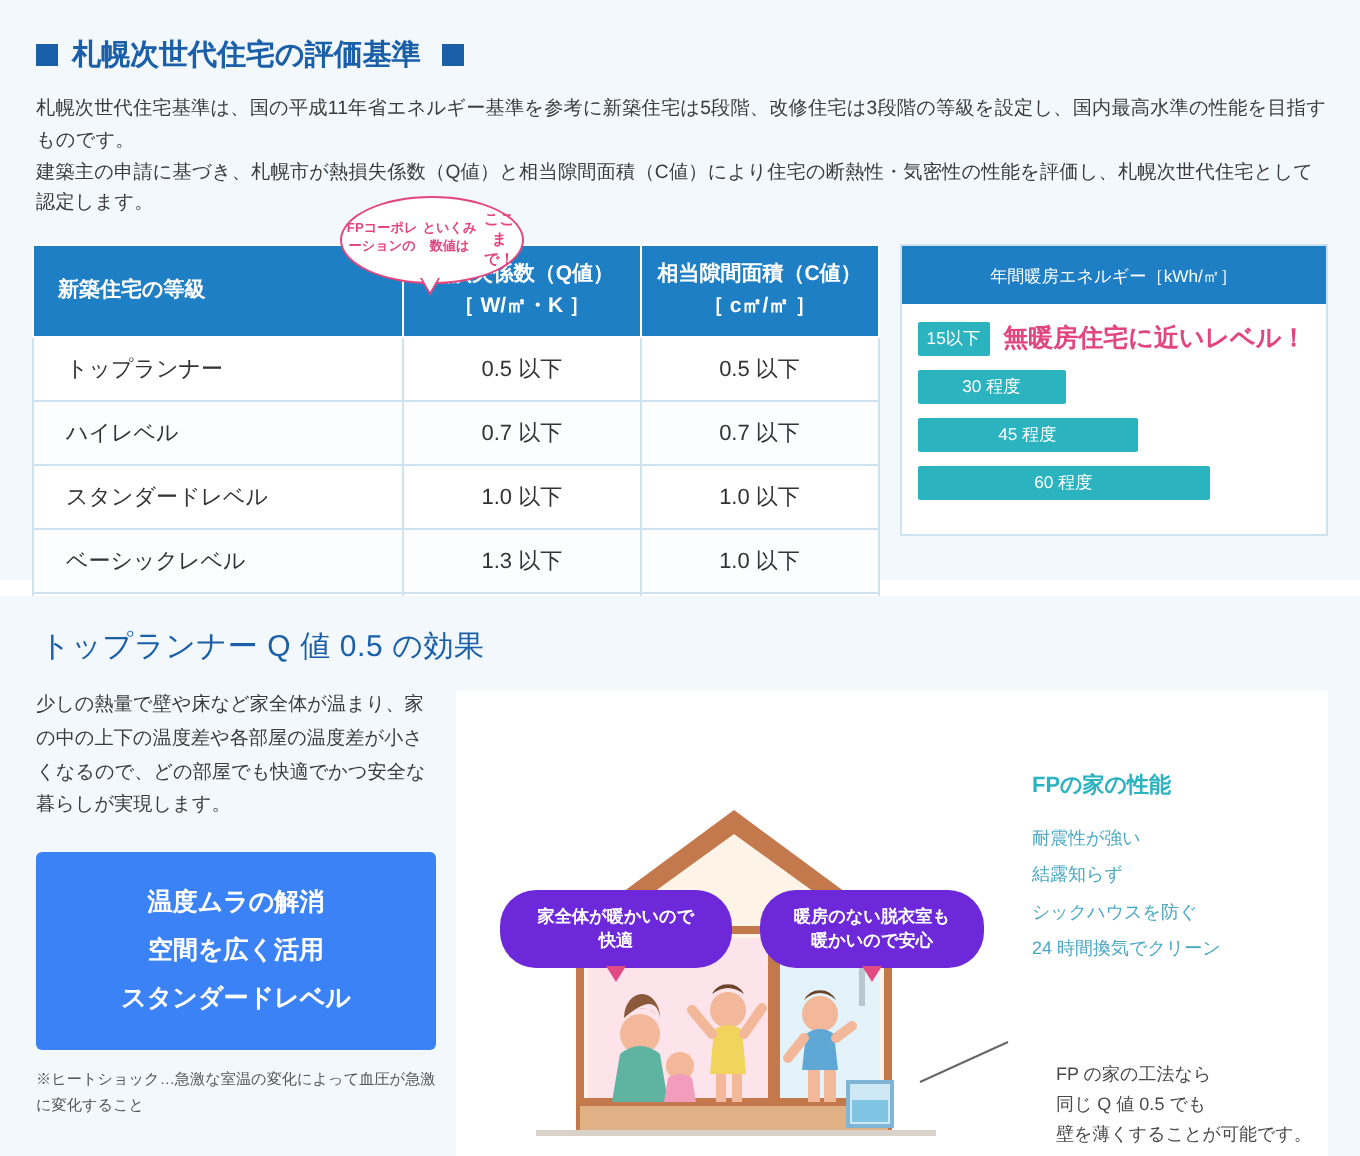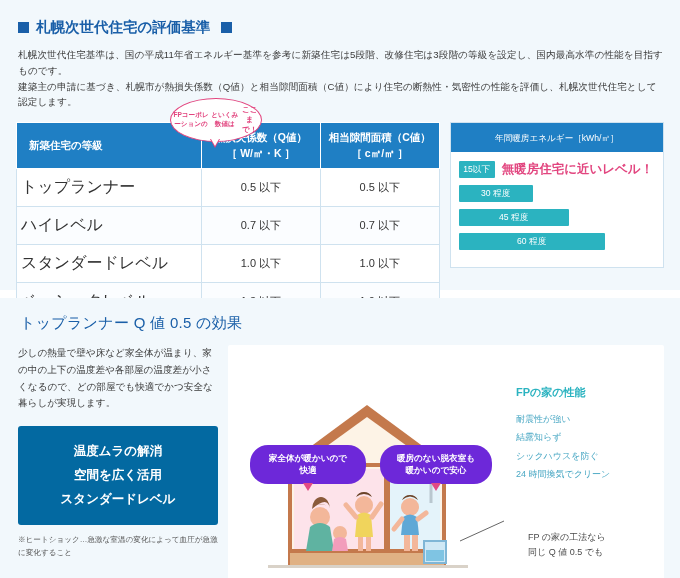--- a/index.html
+++ b/index.html
@@ -40,21 +40,21 @@
   table.grades th {
     background: #1f7fc4; color: #fff; font-size: 10.5px; font-weight: bold;
     border: 1px solid #ffffff; padding: 7px 4px; line-height: 1.45;
     text-align: center; vertical-align: middle;
   }
   table.grades th.first { text-align: left; padding-left: 12px; width: 185px; }
   table.grades td {
     border: 1px solid #cfe2ef; font-size: 11px; padding: 8px 6px;
     text-align: center; color: #333; background: #fff;
   }
-  table.grades td.name { text-align: left; padding-left: 4px; font-size: 16px; }
+  table.grades td.name { text-align: left; padding-left: 16px; font-size: 11px; }
   table.grades tr:nth-child(even) td { background: #fbfdff; }
 
   
   .stamp {
     position: absolute; left: 170px; top: 98px; width: 92px; height: 50px;
     pointer-events: none;
   }
   .stamp .bubble {
     width: 92px; height: 44px; border: 1.6px solid #e2457f; border-radius: 50%;
     background: #fff; color: #e2457f; font-size: 6.6px; line-height: 1.35;
@@ -107,21 +107,21 @@
     padding: 16px 16px 0 18px;
   }
   .p2-title {
     font-size: 15px; color: #1a5fa8; font-weight: normal; margin: 0 0 12px 2px;
     letter-spacing: .3px;
   }
   .p2-body { display: flex; gap: 10px; }
   .p2-left { width: 205px; }
   .p2-left p.desc { font-size: 9.6px; line-height: 1.75; color: #3b3b3b; margin: 0 0 14px 0; }
   .blue-box {
-    background: #0369a1; color: #fff; border-radius: 3px;
+    background: #3b82f6; color: #fff; border-radius: 3px;
     padding: 14px 10px; text-align: center; line-height: 1.9;
     font-size: 12.5px; font-weight: bold;
   }
   .p2-left p.foot { font-size: 7.6px; color: #555; line-height: 1.6; margin: 9px 0 0 0; }
 
   
   .illus {
     position: relative; width: 447px; height: 250px; background: #fff; border-radius: 2px;
     overflow: hidden;
   }
@@ -328,17 +328,18 @@
           <div class="h">FPの家の性能</div>
           <div class="li">耐震性が強い</div>
           <div class="li">結露知らず</div>
           <div class="li">シックハウスを防ぐ</div>
           <div class="li">24 時間換気でクリーン</div>
         </div>
 
         <div class="note-right">
           <div>FP の家の工法なら</div>
           <div>同じ Q 値 0.5 でも</div>
+          <div>壁を薄くすることが可能です。</div>
         </div>
       </div>
     </div>
   </section>
 </div>
 
 </body></html>

